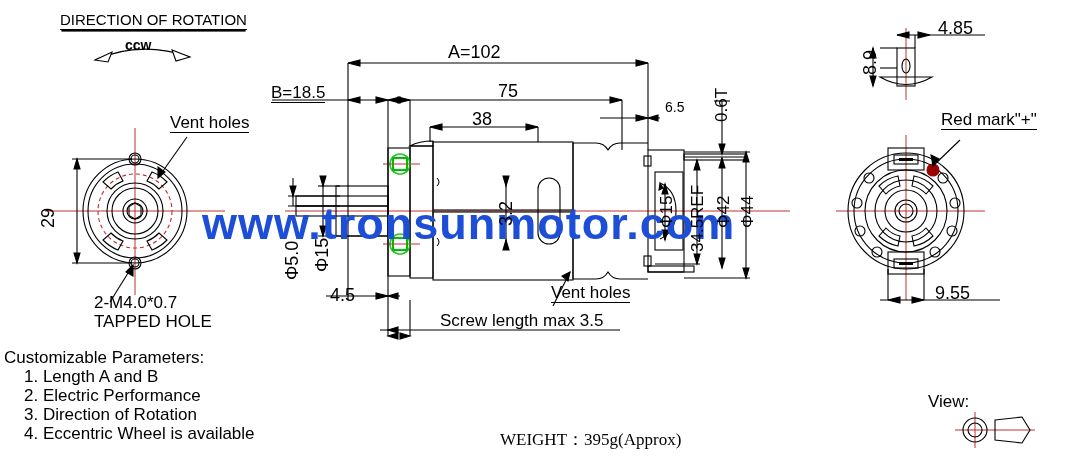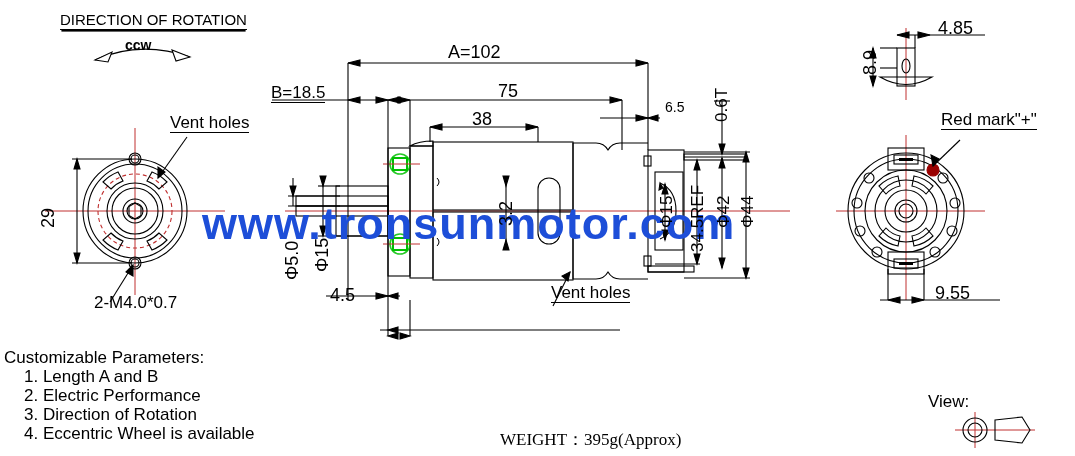--- a/index.html
+++ b/index.html
@@ -312,39 +312,41 @@
   </svg>
 
   <div class="wm" style="left:202px; top:198px;">www.tronsunmotor.com</div>
 
   <div class="lbl dbl" style="left:60px; top:12px; font-size:15px;">DIRECTION OF ROTATION</div>
   <div class="lbl" style="left:125px; top:38px; font-size:14px; font-weight:bold;">ccw</div>
 
   <div class="lbl ul" style="left:170px; top:113px; font-size:17px;">Vent holes</div>
   <div class="lbl vert" style="left:38px; top:228px; font-size:18px;">29</div>
   <div class="lbl" style="left:94px; top:293px; font-size:17px;">2-M4.0*0.7</div>
+  <div class="lbl" style="left:94px; top:312px; font-size:17px;">TAPPED HOLE</div>
 
   <div class="lbl" style="left:448px; top:42px; font-size:18px;">A=102</div>
   <div class="lbl ul" style="left:271px; top:83px; font-size:17px;">B=18.5</div>
   <div class="lbl" style="left:498px; top:81px; font-size:18px;">75</div>
   <div class="lbl" style="left:472px; top:109px; font-size:18px;">38</div>
   <div class="lbl" style="left:665px; top:100px; font-size:14px;">6.5</div>
   <div class="lbl vert" style="left:712px; top:122px; font-size:17px;">0.6T</div>
 
   <div class="lbl vert" style="left:282px; top:280px; font-size:18px;">Φ5.0</div>
   <div class="lbl vert" style="left:312px; top:272px; font-size:18px;">Φ15</div>
   <div class="lbl" style="left:330px; top:285px; font-size:18px;">4.5</div>
   <div class="lbl vert" style="left:496px; top:226px; font-size:18px;">3.2</div>
 
   <div class="lbl vert" style="left:657px; top:228px; font-size:17px;">Φ15</div>
   <div class="lbl vert" style="left:688px; top:252px; font-size:17px;">34.5REF</div>
   <div class="lbl vert" style="left:714px; top:228px; font-size:17px;">Φ42</div>
   <div class="lbl vert" style="left:738px; top:228px; font-size:17px;">Φ44</div>
 
   <div class="lbl ul" style="left:551px; top:283px; font-size:17px;">Vent holes</div>
+  <div class="lbl" style="left:440px; top:311px; font-size:17px;">Screw length max 3.5</div>
 
   <div class="lbl" style="left:938px; top:18px; font-size:18px;">4.85</div>
   <div class="lbl vert" style="left:860px; top:75px; font-size:18px;">8.9</div>
   <div class="lbl ul" style="left:941px; top:110px; font-size:17px;">Red mark"+"</div>
   <div class="lbl" style="left:935px; top:283px; font-size:18px;">9.55</div>
 
   <div class="lbl notes" style="left:4px; top:348px; font-size:17px;">
     <p>Customizable Parameters:</p>
     <p style="margin-left:20px;">1. Length A and B</p>
     <p style="margin-left:20px;">2. Electric Performance</p>

